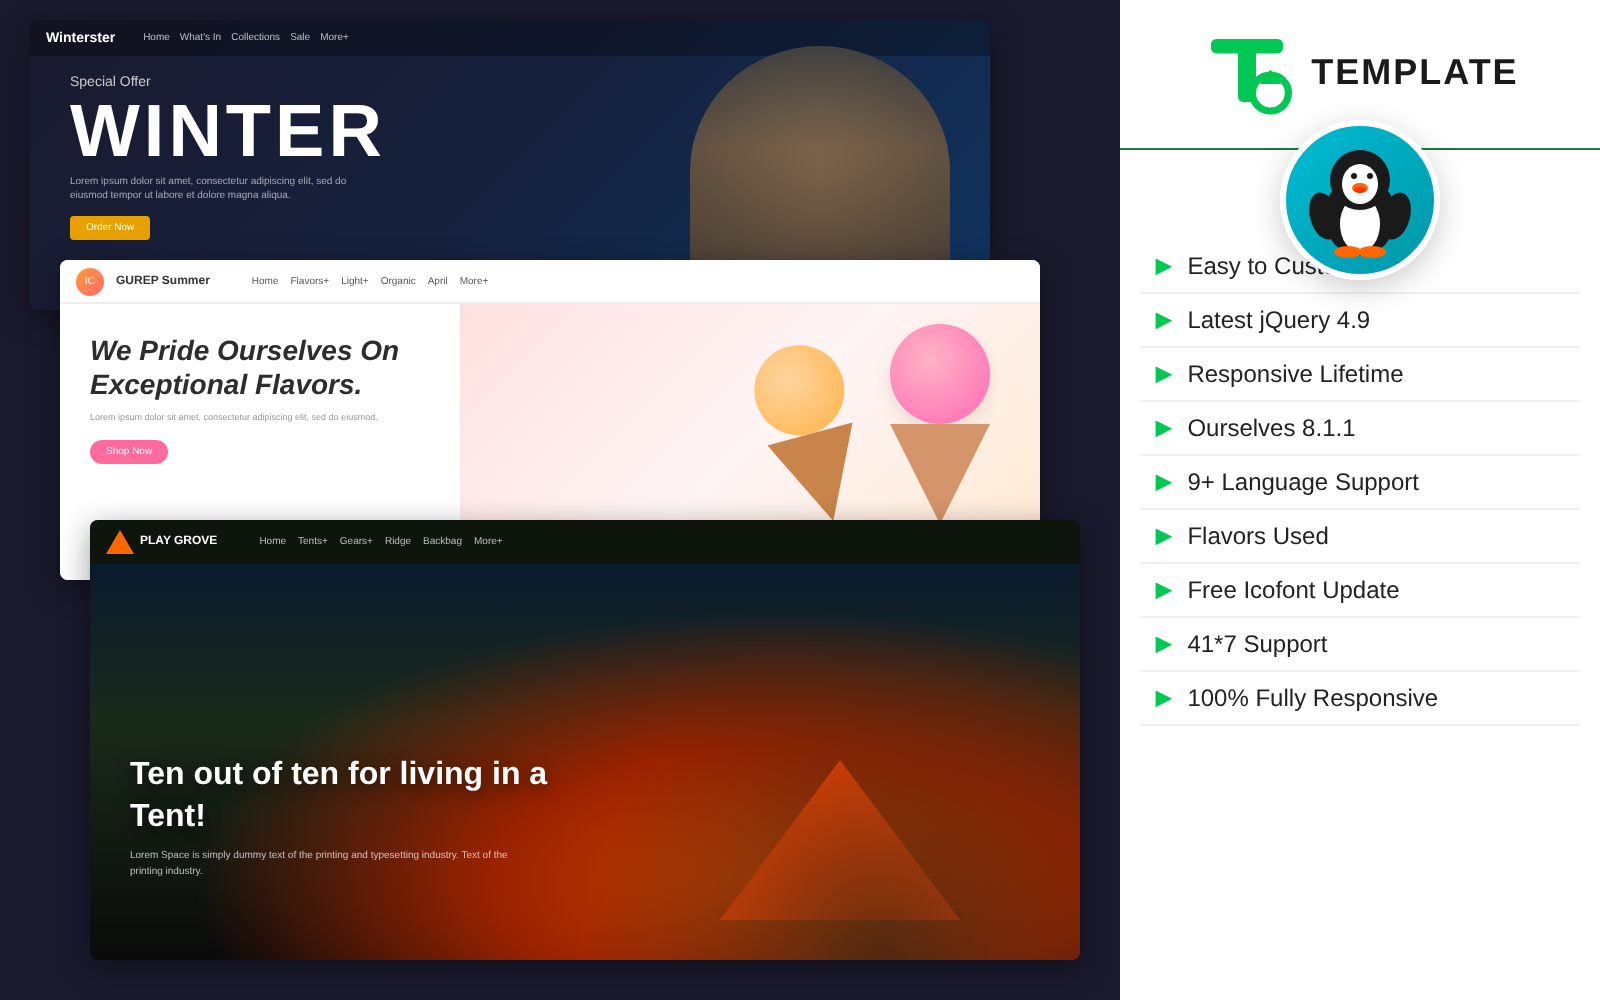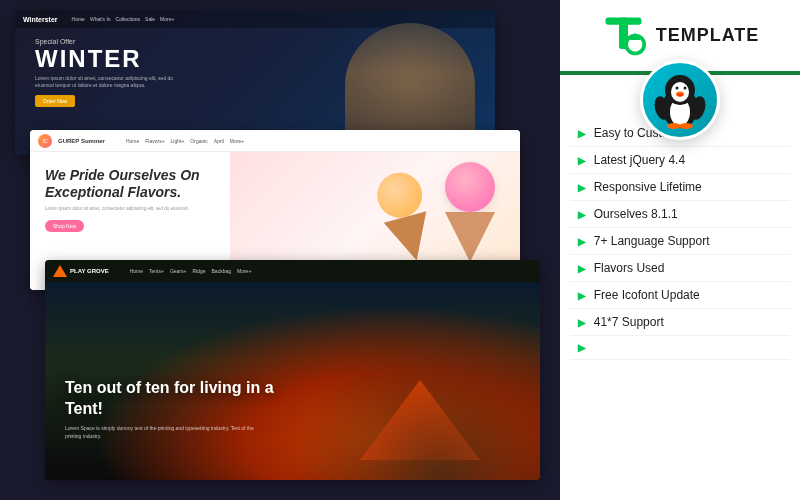--- a/index.html
+++ b/index.html
@@ -65,21 +65,21 @@
       padding: 10px 20px;
       position: relative;
     }
     .preview-winter .special-offer {
       color: #ccc;
       font-size: 7px;
       margin-bottom: 2px;
     }
     .preview-winter .hero-title {
       color: #fff;
-      font-size: 24px;
+      font-size: 37px;
       font-weight: 900;
       text-transform: uppercase;
       letter-spacing: 2px;
       line-height: 1;
     }
     .preview-winter .hero-text {
       color: rgba(255,255,255,0.6);
       font-size: 5px;
       margin-top: 4px;
       line-height: 1.4;
@@ -369,21 +369,21 @@
     }
 
     
     .tb-header {
       height: 75px;
       background: #fff;
       display: flex;
       align-items: center;
       justify-content: center;
       gap: 10px;
-      border-bottom: 4px solid #15803d;
+      border-bottom: 1px solid #15803d;
       padding: 16px 15px;
     }
 
     .tb-logo {
       width: 45px;
       height: 45px;
       flex-shrink: 0;
     }
 
     .tb-logo svg {
@@ -594,44 +594,45 @@
     </div>
   </div>
 
   <div class="features-list" id="features-container">
   <div class="feature-item">
         <span class="feature-arrow">▶</span>
         <span class="feature-text">Easy to Customize</span>
       </div>
       <div class="feature-item">
         <span class="feature-arrow">▶</span>
-        <span class="feature-text">Latest jQuery 4.4</span>
+        <span class="feature-text">Latest jQuery 4.9</span>
       </div>
       <div class="feature-item">
         <span class="feature-arrow">▶</span>
         <span class="feature-text">Responsive Lifetime</span>
       </div>
       <div class="feature-item">
         <span class="feature-arrow">▶</span>
         <span class="feature-text">Ourselves 8.1.1</span>
       </div>
       <div class="feature-item">
         <span class="feature-arrow">▶</span>
-        <span class="feature-text">7+ Language Support</span>
+        <span class="feature-text">9+ Language Support</span>
       </div>
       <div class="feature-item">
         <span class="feature-arrow">▶</span>
         <span class="feature-text">Flavors Used</span>
       </div>
       <div class="feature-item">
         <span class="feature-arrow">▶</span>
         <span class="feature-text">Free Icofont Update</span>
       </div>
       <div class="feature-item">
         <span class="feature-arrow">▶</span>
         <span class="feature-text">41*7 Support</span>
       </div>
       <div class="feature-item">
         <span class="feature-arrow">▶</span>
+        <span class="feature-text">100% Fully Responsive</span>
       </div>
     </div>
 
 </div>
 
 </body></html>

